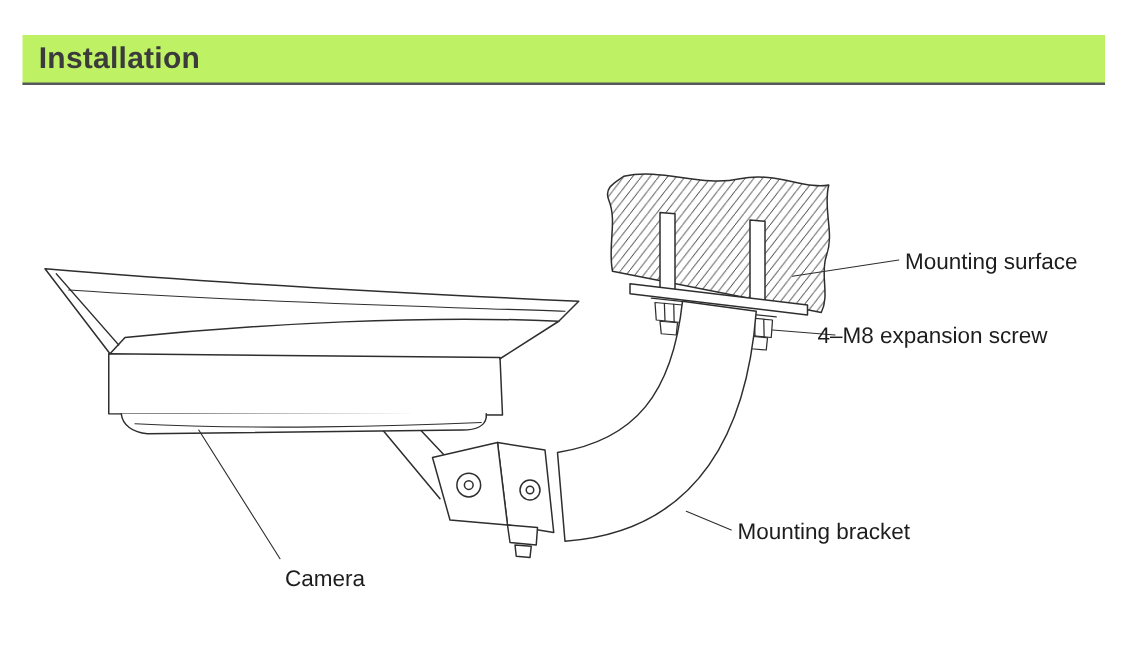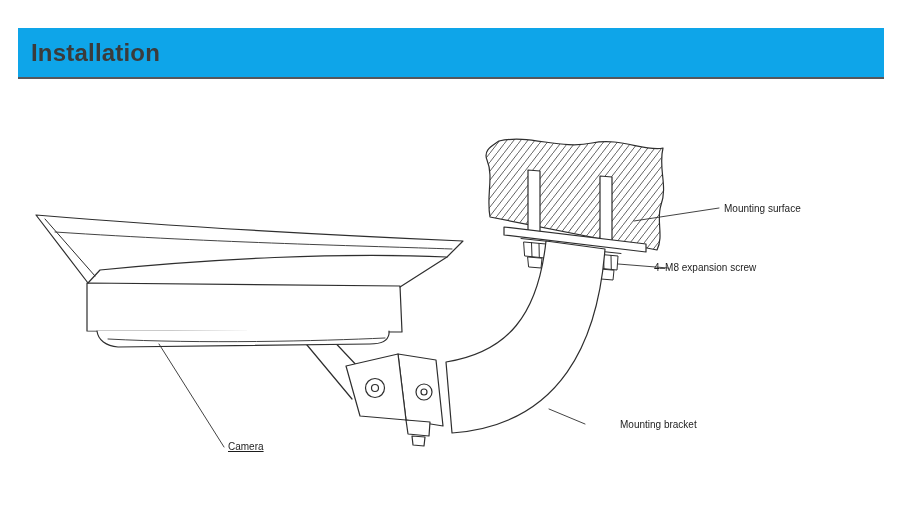--- a/index.html
+++ b/index.html
@@ -1,29 +1,29 @@
 <!DOCTYPE html>
 <html><head>
 <meta charset="utf-8">
 <style>
   html, body { margin: 0; padding: 0; background: #ffffff; }
   body { font-family: "Liberation Sans", sans-serif; }
   .page { position: relative; width: 902px; height: 523px; background: #ffffff; overflow: hidden; }
   .title-bar {
-    position: absolute; left: 18px; top: 28px; width: 866px; height: 51px;
-    background: #0ea5e9; border-bottom: 2px solid #56575b;
+    position: absolute; left: 18px; top: 28px; width: 866px; height: 40px;
+    background: #bef264; border-bottom: 2px solid #56575b;
     display: flex; align-items: center; box-sizing: border-box;
   }
   .title {
     margin: 0; padding-left: 13px;
     font-size: 24px; font-weight: bold; color: #3b3b3b; letter-spacing: 0.2px;
   }
   .art { position: absolute; left: 0; top: 0; }
   .lbl {
-    position: absolute; font-size: 10px; color: #1d1d1d;
+    position: absolute; font-size: 18px; color: #1d1d1d;
     white-space: nowrap; line-height: 18px;
   }
 </style>
 </head>
 <body>
 
 <div class="page">
 
   <header class="title-bar">
     <h1 class="title">Installation</h1>
@@ -97,17 +97,17 @@
           <path d="M634,221 L719,208"></path>
           <path d="M618,264 L668,268"></path>
           <path d="M549,409 L585,424"></path>
           <path d="M159,344 L224,447"></path>
         </g>
       </g>
     </svg>
 
     <div class="lbl" style="left:724px; top:200px;">Mounting surface</div>
     <div class="lbl" style="left:654px; top:259px;">4–M8 expansion screw</div>
-    <div class="lbl" style="left:590px; top:416px;margin-left:30px;">Mounting bracket</div>
-    <div class="lbl" style="left:228px; top:438px;text-decoration:underline;">Camera</div>
+    <div class="lbl" style="left:590px; top:416px;">Mounting bracket</div>
+    <div class="lbl" style="left:228px; top:454px;">Camera</div>
   </div>
 
 </div>
 
 </body></html>

